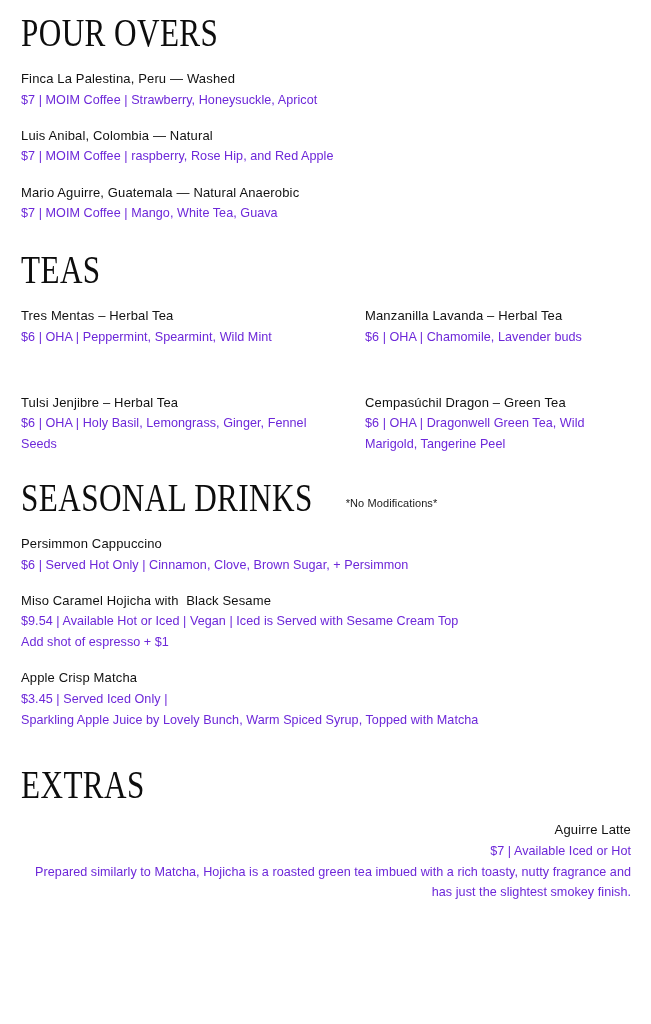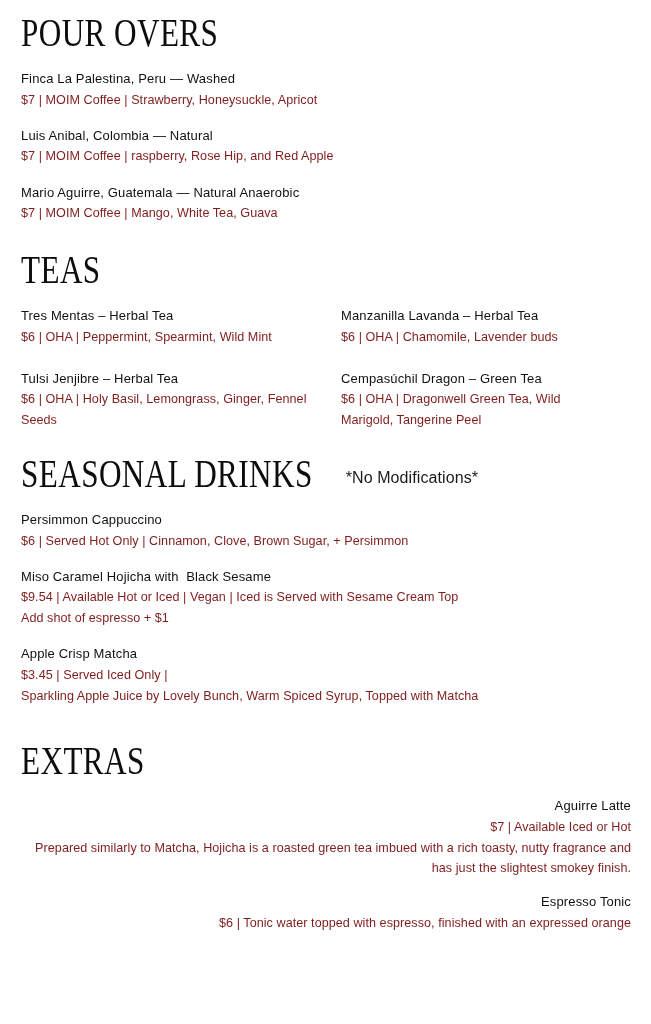--- a/index.html
+++ b/index.html
@@ -38,21 +38,21 @@
     line-height: 1.06;
     letter-spacing: 0.5px;
     font-weight: 400;
     color: #0d0d0d;
     margin: 0;
     transform: scaleX(0.80);
     transform-origin: left center;
     white-space: nowrap;
   }
   .section-note {
-    font-size: 16px;
+    font-size: 11px;
     line-height: 1.3;
     color: #1a1a1a;
     letter-spacing: 0.1px;
     margin-left: -62px;
     position: relative;
     top: -4px;
   }
 
   
   .items {
@@ -68,30 +68,31 @@
     line-height: 1.42;
     letter-spacing: 0.15px;
     color: #111111;
     font-weight: 400;
     white-space: pre-wrap;
   }
   .item-desc {
     font-size: 12.6px;
     line-height: 1.60;
     letter-spacing: 0.05px;
-    color: #7f1d1d;
+    color: #6d28d9;
     margin-top: 1px;
   }
 
   
   .two-col {
     display: grid;
     grid-template-columns: 320px 1fr;
     column-gap: 0px;
     row-gap: 0px;
+    gap: 24px;
   }
   .two-col .item {
     margin-bottom: 23px;
     padding-right: 22px;
   }
 
   
   .sec-pourovers { padding-top: 2px; }
   .sec-teas      { padding-top: 26px; }
   .sec-extras    { padding-top: 34px; text-align: right; }
@@ -194,22 +195,16 @@
           <h2 class="section-title">EXTRAS</h2>
         </div>
         <div class="items">
           <div class="item">
             <div class="item-name">Aguirre Latte</div>
             <div class="desc-block">
               <div class="item-desc">$7 | Available Iced or Hot</div>
               <div class="item-desc">Prepared similarly to Matcha, Hojicha is a roasted green tea imbued with a rich toasty, nutty fragrance and has just the slightest smokey finish.</div>
             </div>
           </div>
-          <div class="item">
-            <div class="item-name">Espresso Tonic</div>
-            <div class="desc-block">
-              <div class="item-desc">$6 | Tonic water topped with espresso, finished with an expressed orange</div>
-            </div>
-          </div>
         </div>
       </div>
     </div>
 </div>
 
 </body></html>

